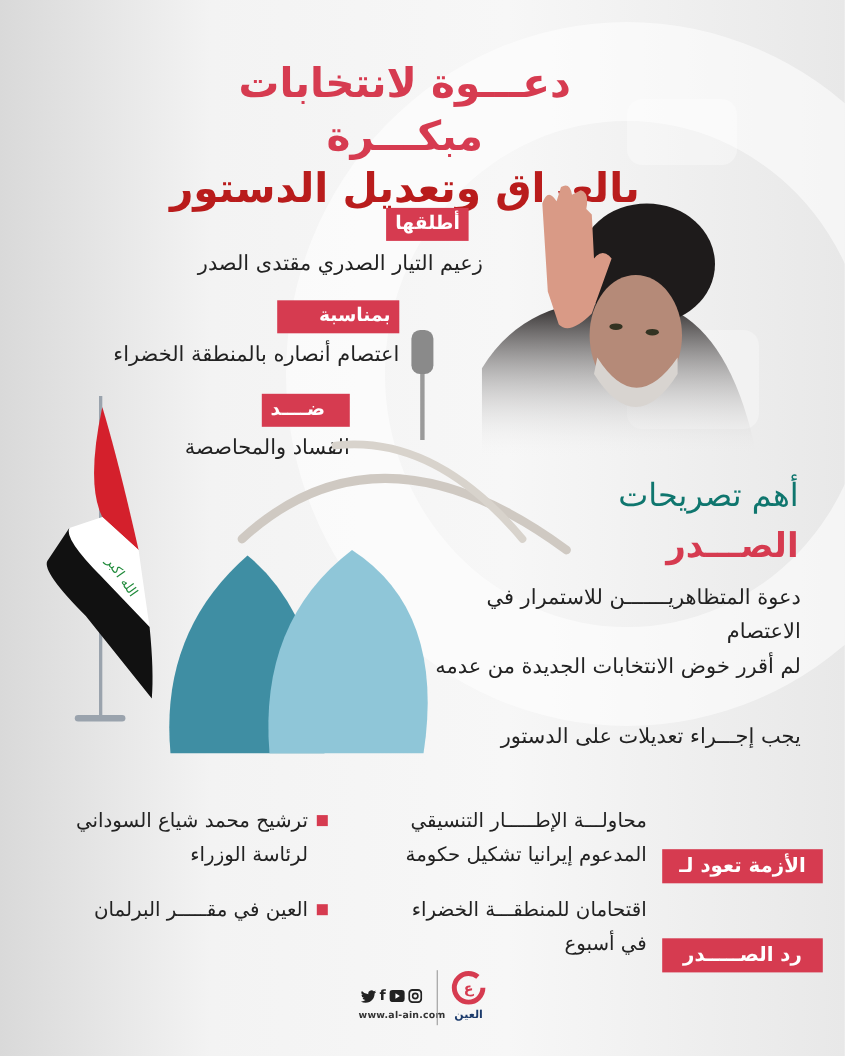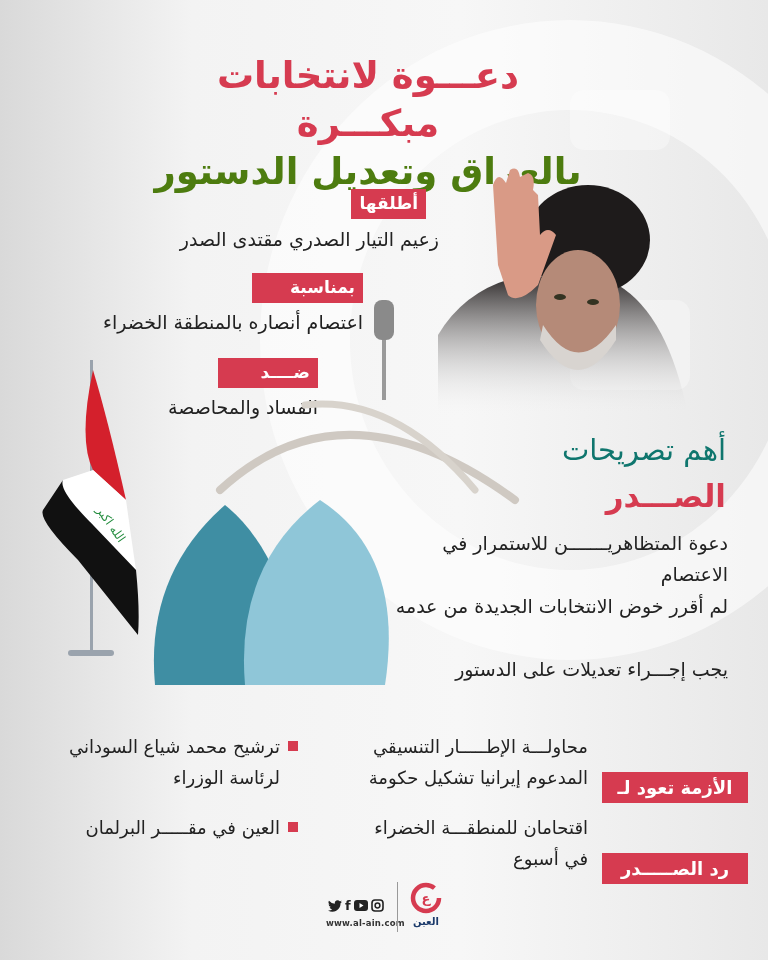--- a/index.html
+++ b/index.html
@@ -19,21 +19,21 @@
     border: 90px solid rgba(255,255,255,0.55);
   }
   .wm-block1 { position:absolute; left:570px; top:90px; width:100px; height:60px; background: rgba(255,255,255,0.35); border-radius: 14px; }
   .wm-block2 { position:absolute; left:570px; top:300px; width:120px; height:90px; background: rgba(255,255,255,0.3); border-radius: 14px; }
 
   .title {
     position: absolute; top: 52px; right: 180px; width: 440px;
     direction: rtl; text-align: center; font-weight: bold;
   }
   .title-line1 { color: #d63b50; font-size: 37px; line-height: 48px; }
-  .title-line2 { color: #4d7c0f; font-size: 37px; line-height: 48px; }
+  .title-line2 { color: #b91c1c; font-size: 37px; line-height: 48px; }
 
   .tag {
     position: absolute; background: #d63b50; color: #fff;
     font-weight: bold; font-size: 17px; line-height: 28px; height: 30px;
     padding: 0 8px; direction: rtl; white-space: nowrap;
   }
   .line {
     position: absolute; direction: rtl; white-space: nowrap;
     font-size: 19px; color: #222; text-align: right;
   }
@@ -101,21 +101,21 @@
     <rect x="8" y="0" width="20" height="40" rx="8" fill="#8a8a8a"></rect>
     <rect x="16" y="40" width="4" height="60" fill="#9a9a9a"></rect>
   </svg>
 
   <div class="tag" style="right:342px; top:189px;">أطلقها</div>
   <div class="line" style="right:329px; top:228px;">زعيم التيار الصدري مقتدى الصدر</div>
 
   <div class="tag" style="right:405px; top:273px;padding-left:38px;">بمناسبة</div>
   <div class="line" style="right:405px; top:311px;">اعتصام أنصاره بالمنطقة الخضراء</div>
 
-  <div class="tag" style="right:450px; top:358px; width:100px; text-align:right;">ضــــد</div>
+  <div class="tag" style="right:450px; top:358px; width:80px; text-align:left;">ضــــد</div>
   <div class="line" style="right:450px; top:396px;">الفساد والمحاصصة</div>
 
   <svg class="flag" viewBox="0 0 110 305">
     <rect x="52" y="0" width="3" height="290" fill="#9aa3ad"></rect>
     <rect x="30" y="290" width="46" height="6" rx="3" fill="#9aa3ad"></rect>
     <path d="M55 10 Q70 60 88 140 L55 110 Q40 80 55 10 Z" fill="#d4202c"></path>
     <path d="M55 110 L88 140 Q95 190 98 210 L55 165 Q20 130 25 120 Z" fill="#ffffff"></path>
     <path d="M25 120 Q20 130 55 165 L98 210 Q102 250 100 275 L40 200 Q0 160 5 150 Z" fill="#111111"></path>
     <text x="58" y="150" font-size="12" fill="#1f8a3a" font-family="DejaVu Sans, sans-serif" transform="rotate(55 58 150)">الله اكبر</text>
   </svg>

